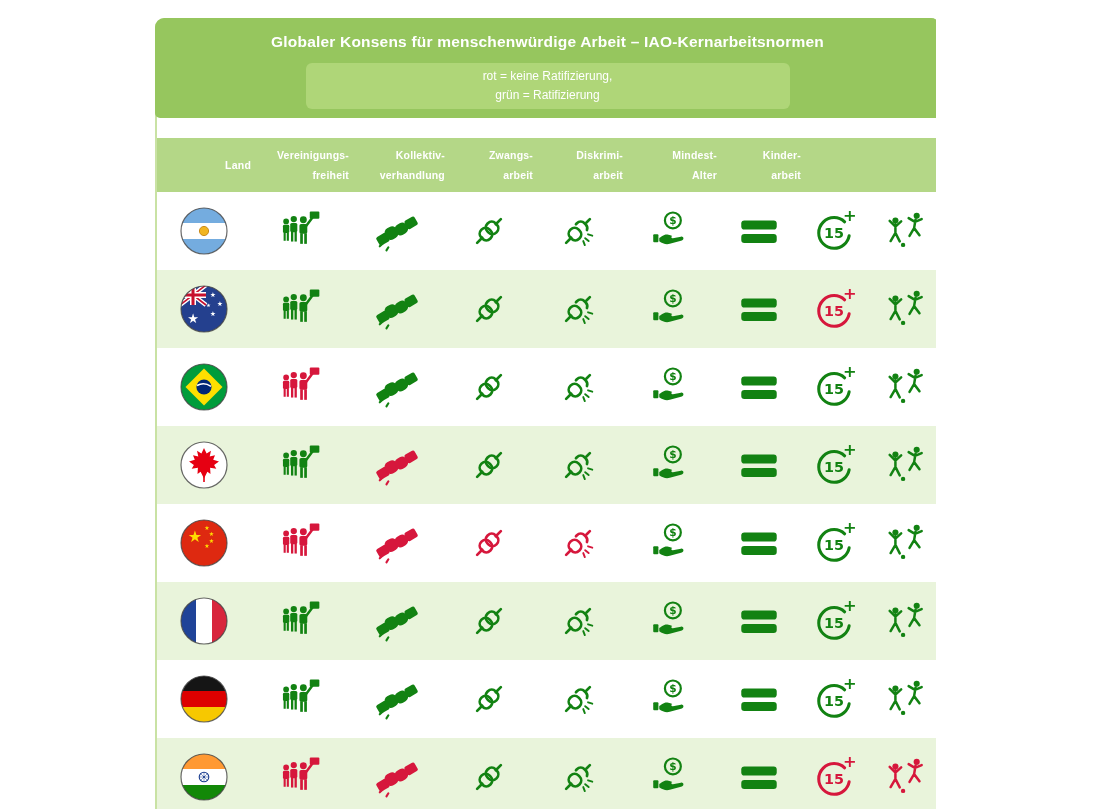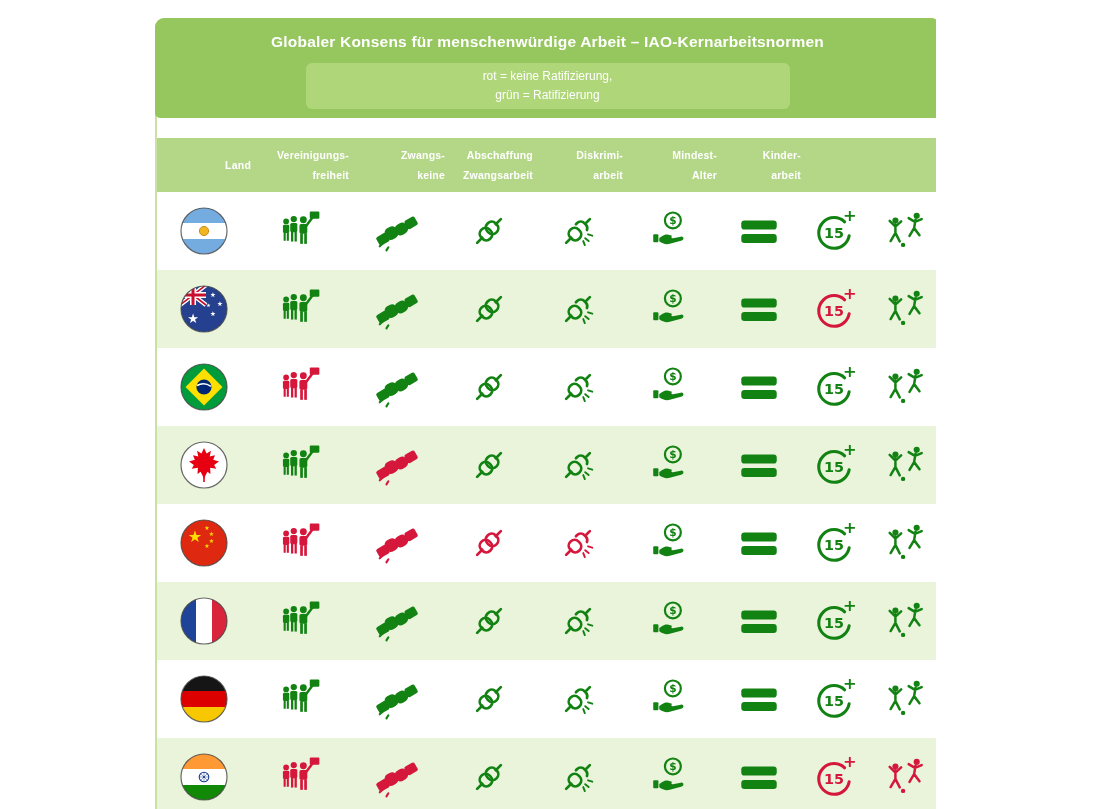--- a/index.html
+++ b/index.html
@@ -41,24 +41,24 @@
       <div class="legend-box">
         <div>rot = keine Ratifizierung,</div>
         <div>grün = Ratifizierung</div>
       </div>
     </div>
     <div class="gap"></div>
     <div class="thead" id="thead">
         <div class="hcell">Land</div>
         <div class="hcell">Vereinigungs-
 freiheit</div>
+        <div class="hcell">Kollektiv-
+verhandlung</div>
         <div class="hcell">Zwangs-
-keine</div>
-        <div class="hcell">Abschaffung
-Zwangsarbeit</div>
+arbeit</div>
         <div class="hcell">Diskrimi-
 arbeit</div>
         <div class="hcell">Mindest-
 Alter</div>
         <div class="hcell">Kinder-
 arbeit</div>
       </div>
     <div id="tbody">
         <div class="trow">
           <div class="cell">

